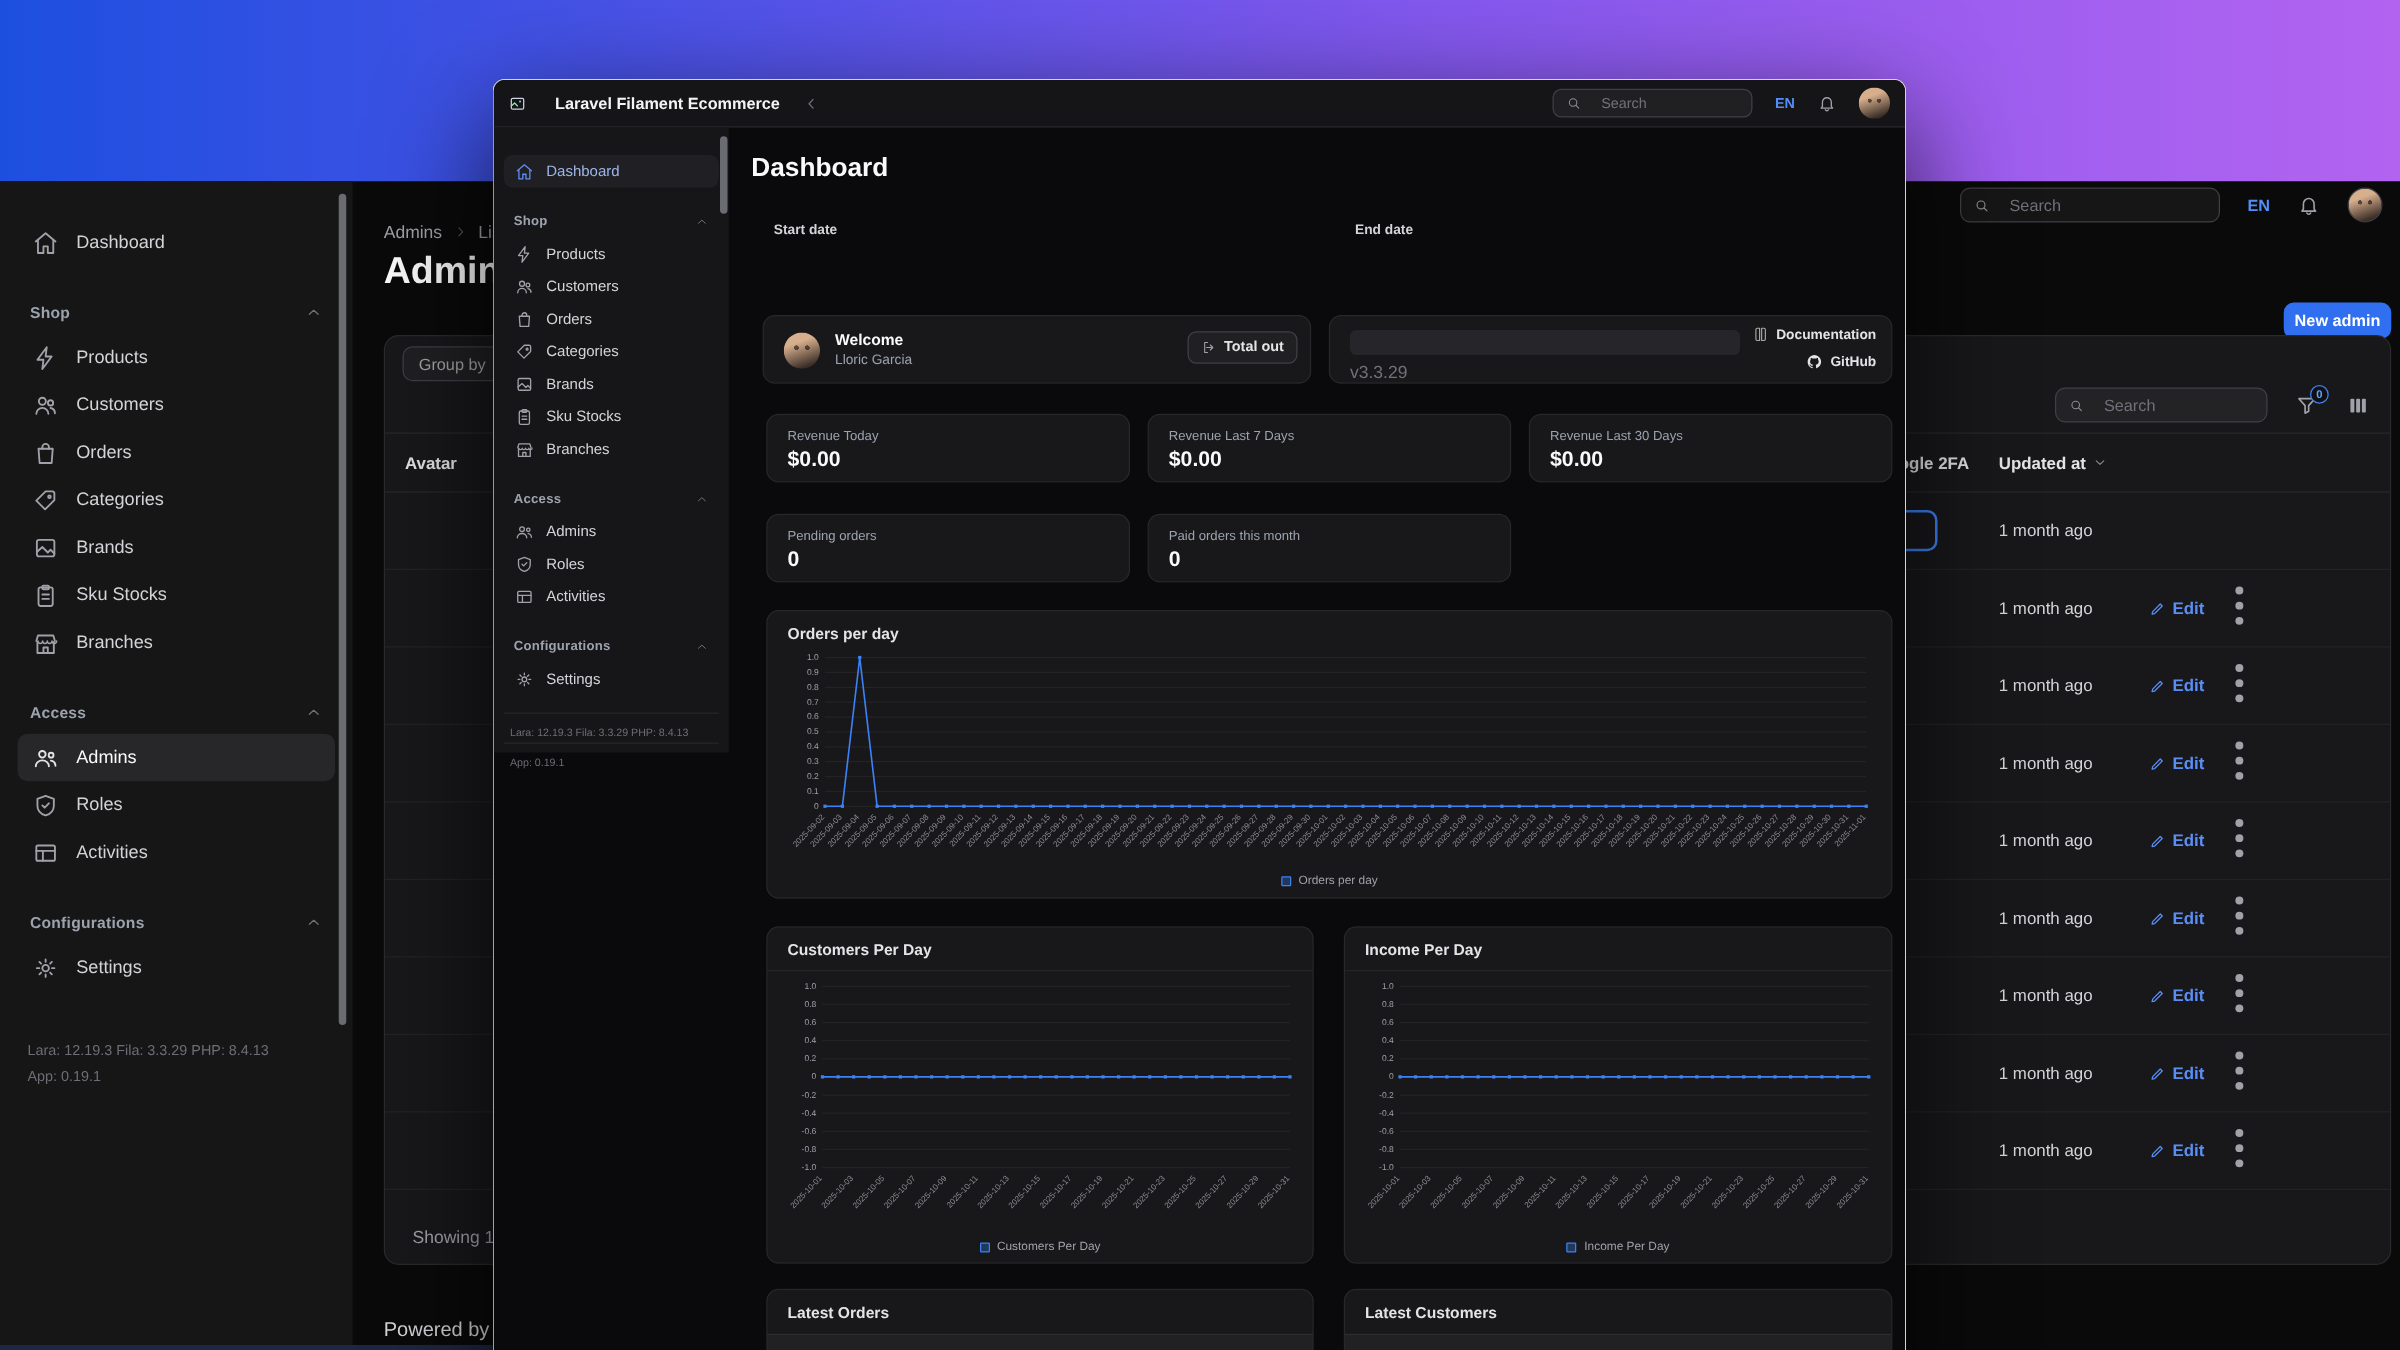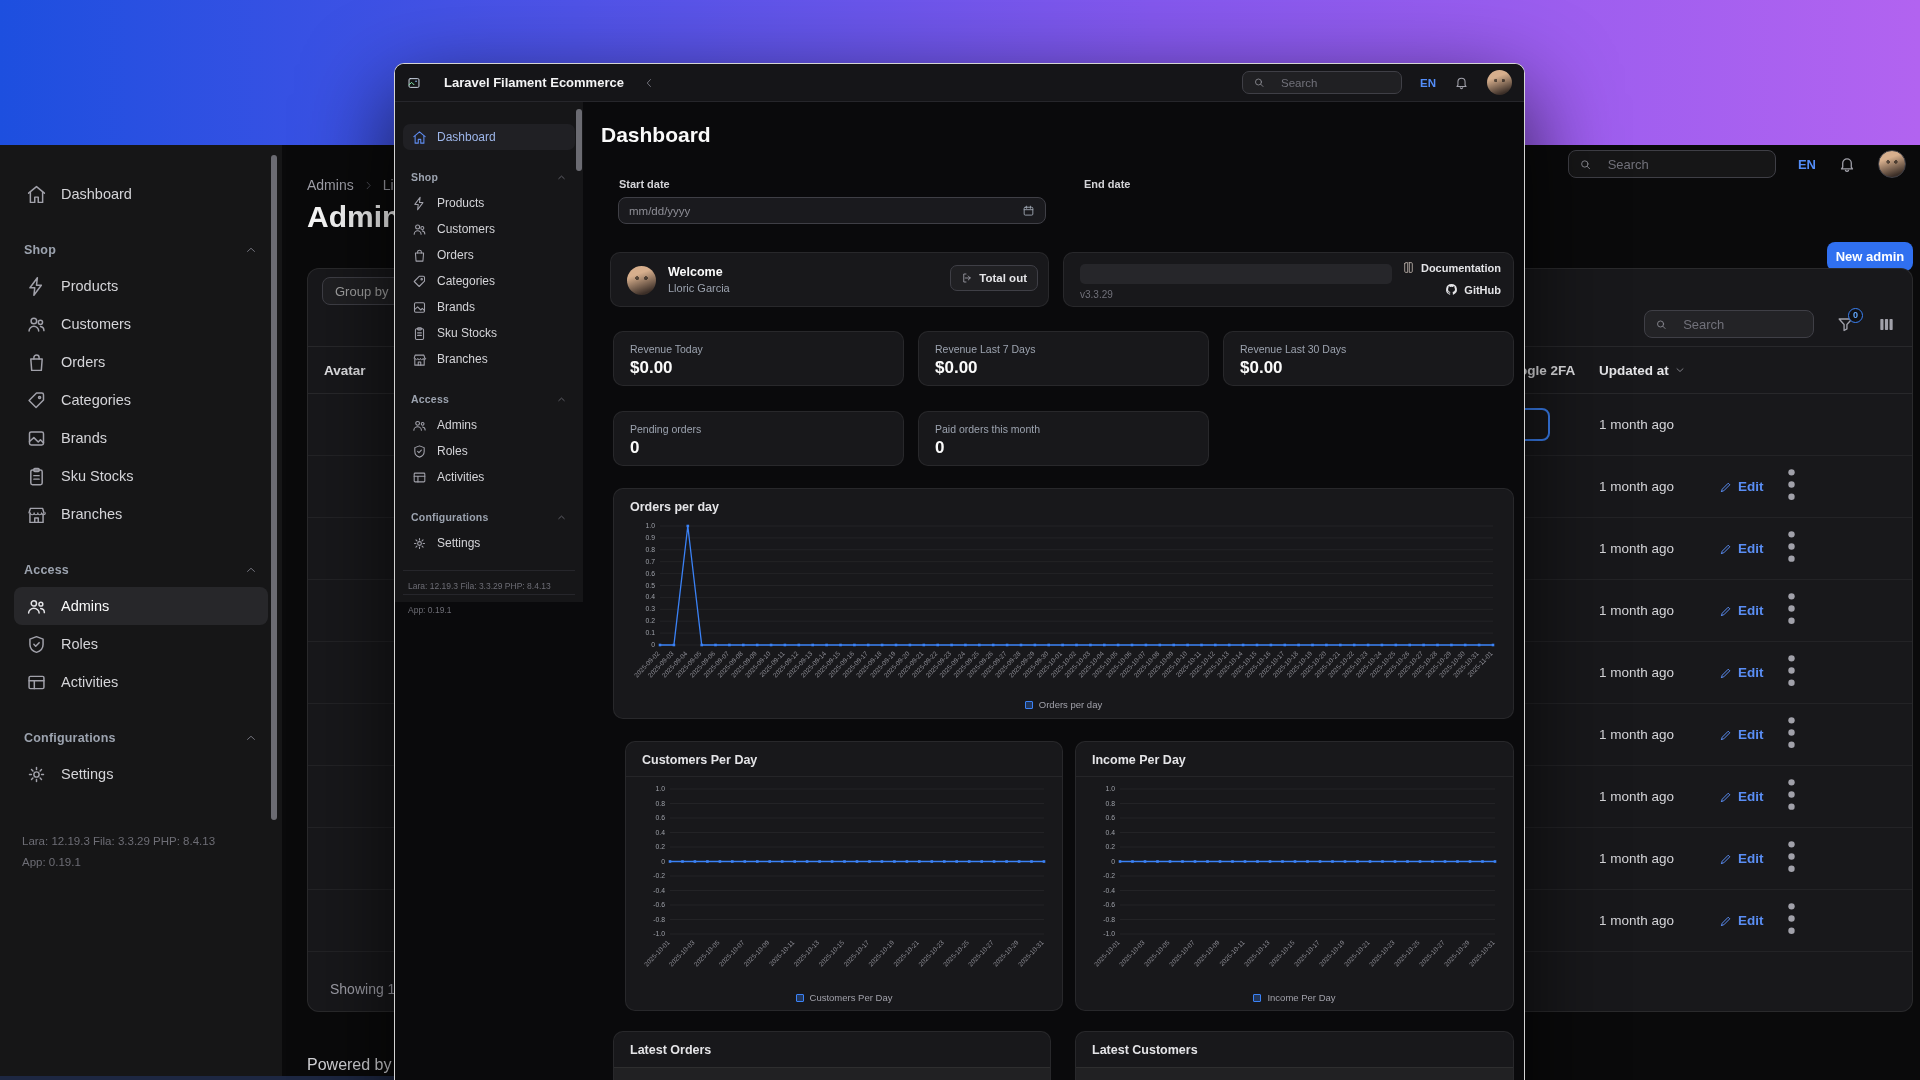--- a/index.html
+++ b/index.html
@@ -103,21 +103,21 @@
   .fcard { position:absolute; background:#18181b; border:1px solid rgba(255,255,255,.07); border-radius:10px; }
   .welcome-av { position:absolute; left:16px; top:13px; width:29px; height:29px; border-radius:50%;
     background: radial-gradient(circle at 35% 42%, #00000088 7%, transparent 8%),
                 radial-gradient(circle at 65% 42%, #00000088 7%, transparent 8%),
                 linear-gradient(160deg,#d7af8d 30%,#3c2f28 85%); }
   .welcome-t { position:absolute; left:57px; top:12px; color:#fafafa; font-size:12.5px; font-weight:700; }
   .welcome-u { position:absolute; left:57px; top:29px; color:#9ca3af; font-size:11px; }
   .signout { position:absolute; right:10px; top:12px; height:26px; padding:0 10px; display:flex; align-items:center; gap:6px; background:#202023; border:1px solid #3f3f46; border-radius:7px; color:#e4e4e7; font-size:11.5px; font-weight:600; cursor:pointer; }
   .signout .ic { width:12px; height:12px; color:#a1a1aa; }
   .fil-pill { position:absolute; left:16px; top:11px; width:312px; height:20px; background:#26262a; border-radius:5px; }
-  .ver-sm { position:absolute; left:16px; top:36px; color:#71717a; font-size:10px; }
+  .ver-sm { position:absolute; left:16px; top:36px; color:#71717a; font-size:14px; }
   .doc-row { position:absolute; right:12px; display:flex; align-items:center; gap:6px; color:#e4e4e7; font-size:11px; font-weight:600; cursor:pointer; }
   .doc-row .ic { width:13px; height:13px; color:#b0a7a0; }
   .doc-row .ic.gh { color:#e4e4e7; }
 
   .stat .lbl { position:absolute; left:16px; top:11px; color:#9ca3af; font-size:10.5px; }
   .stat .val { position:absolute; left:16px; top:26px; color:#fafafa; font-size:17px; font-weight:800; }
 
   .chart-title { position:absolute; left:16px; top:11px; color:#e4e4e7; font-size:12.5px; font-weight:700; }
   .chart-div { position:absolute; left:0; right:0; top:34px; height:1px; background:rgba(255,255,255,.06); }
   .legend { position:absolute; left:0; right:0; display:flex; align-items:center; justify-content:center; gap:6px; color:#a1a1aa; font-size:9.5px; }
@@ -653,27 +653,20 @@
         <div class="versions" style="margin-top: 14px;">Lara: 12.19.3    Fila: 3.3.29    PHP: 8.4.13</div>
         <div class="versions" style="margin-top: 0px;">App: 0.19.1</div>
       </div>
     <div class="sb-scroll" style="left:181px; top:45px; height:62px;"></div>
 
     <div class="win-main">
       <div class="win-h1">Dashboard</div>
 
       <span class="f-label" style="left:30px; top:76px;">Start date</span>
       <span class="f-label" style="left:475px; top:76px;padding-left:20px;">End date</span>
-      <div class="f-input" style="left:29px; top:95px; width:428px;">
-        <span class="val">mm/dd/yyyy</span>
-        <span class="ic"><svg viewBox="0 0 24 24" width="100%" height="100%" fill="none" stroke="currentColor" stroke-width="1.7" stroke-linecap="round" stroke-linejoin="round">
-              <rect x="4" y="6" width="16" height="14.5" rx="2"></rect>
-              <path d="M4 10.5h16M8.5 4v4M15.5 4v4"></path>
-            </svg></span>
-      </div>
 
       <div class="fcard" style="left:21px; top:150px; width:439px; height:55px;">
         <span class="welcome-av"></span>
         <span class="welcome-t">Welcome</span>
         <span class="welcome-u">Lloric Garcia</span>
         <span class="signout">
           <span class="ic"><svg viewBox="0 0 24 24" width="100%" height="100%" fill="none" stroke="currentColor" stroke-width="1.7" stroke-linecap="round" stroke-linejoin="round">
                 <path d="M10 4H5.5v16H10"></path>
                 <path d="M14.5 8l4 4-4 4M8.5 12h10"></path>
               </svg></span>
@@ -871,21 +864,21 @@
               <text transform="translate(835.2,133) rotate(-46)" text-anchor="end" font-size="6.5" fill="#8e8e96" font-family="Liberation Sans,sans-serif">2025-10-30</text>
               <text transform="translate(849.1,133) rotate(-46)" text-anchor="end" font-size="6.5" fill="#8e8e96" font-family="Liberation Sans,sans-serif">2025-10-31</text>
               <text transform="translate(863.0,133) rotate(-46)" text-anchor="end" font-size="6.5" fill="#8e8e96" font-family="Liberation Sans,sans-serif">2025-11-01</text>
             </svg></div>
         <div class="legend" style="bottom:8px;">
           <span class="sq"></span>
           <span>Orders per day</span>
         </div>
       </div>
 
-      <div class="fcard" style="left:24px; top:639px; width:438px; height:270px;margin-left:12px;">
+      <div class="fcard" style="left:24px; top:639px; width:438px; height:270px;">
         <span class="chart-title">Customers Per Day</span>
         <div class="chart-div"></div>
         <div class="chart-svg" id="chart1" style="left:14px; top:42px;"><svg width="410" height="202" viewBox="0 0 410 202" xmlns="http://www.w3.org/2000/svg">
               <line x1="30" y1="5" x2="404" y2="5" stroke="rgba(255,255,255,0.05)" stroke-width="1"></line>
               <text x="25" y="7" text-anchor="end" font-size="6.8" fill="#9da0a8" font-family="Liberation Sans,sans-serif">1.0</text>
               <line x1="30" y1="19.499999999999996" x2="404" y2="19.499999999999996" stroke="rgba(255,255,255,0.05)" stroke-width="1"></line>
               <text x="25" y="21.499999999999996" text-anchor="end" font-size="6.8" fill="#9da0a8" font-family="Liberation Sans,sans-serif">0.8</text>
               <line x1="30" y1="34" x2="404" y2="34" stroke="rgba(255,255,255,0.05)" stroke-width="1"></line>
               <text x="25" y="36" text-anchor="end" font-size="6.8" fill="#9da0a8" font-family="Liberation Sans,sans-serif">0.6</text>
               <line x1="30" y1="48.5" x2="404" y2="48.5" stroke="rgba(255,255,255,0.05)" stroke-width="1"></line>

